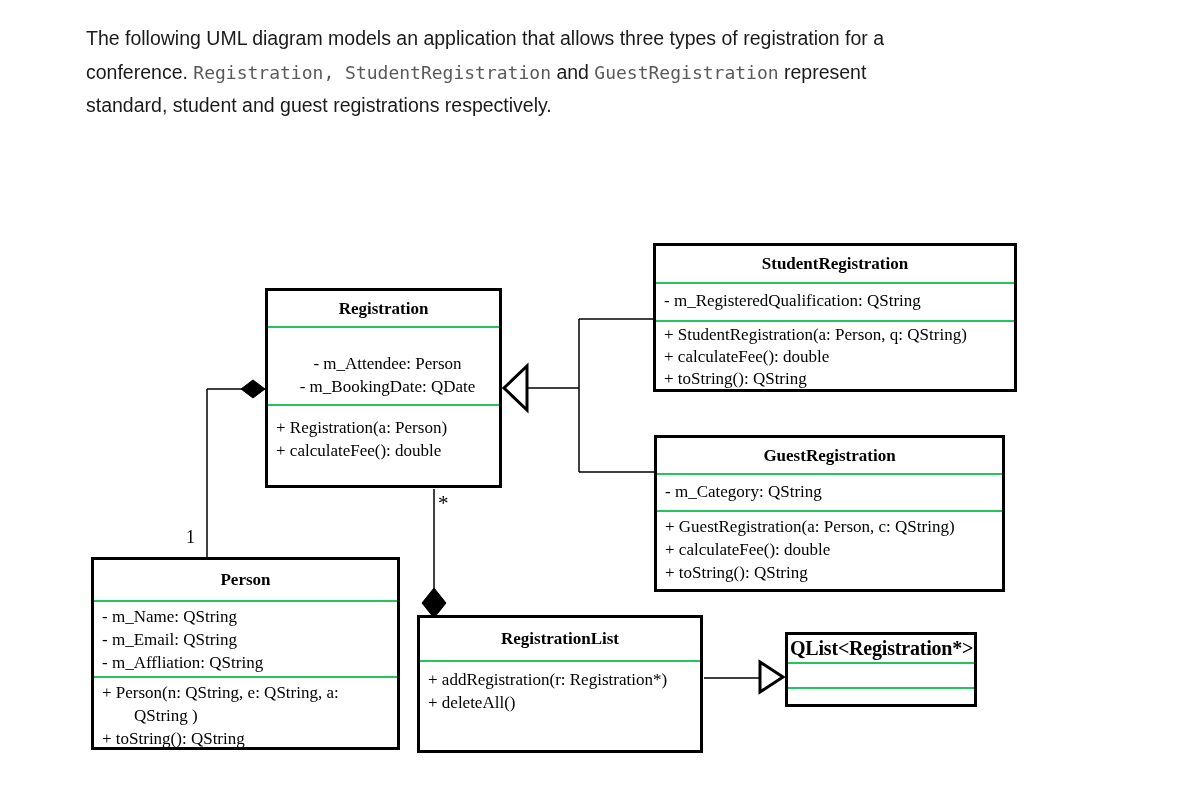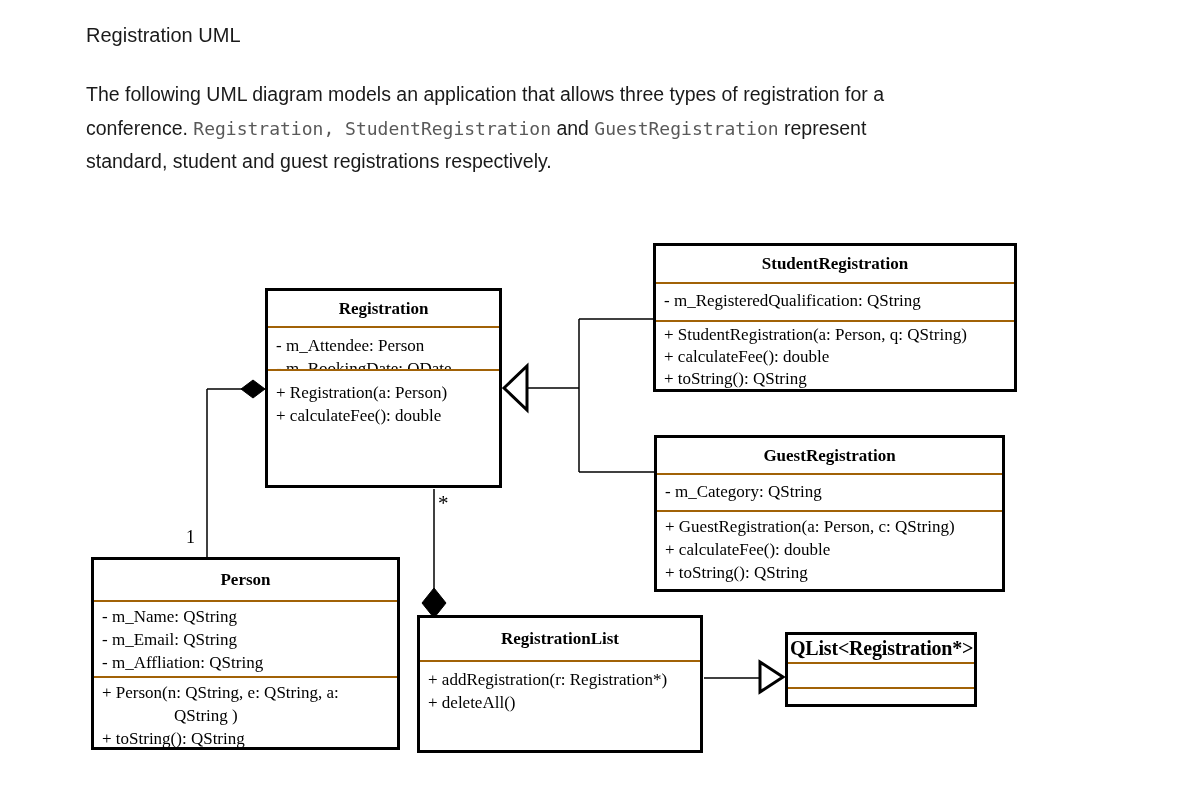--- a/index.html
+++ b/index.html
@@ -28,44 +28,44 @@
     background:#fff;
     font-family:"Liberation Serif", serif;
     color:#000;
     box-sizing:border-box;
   }
   .c-title{
     display:flex;align-items:center;justify-content:center;
     font-weight:bold;font-size:17px;
     box-sizing:border-box;
   }
-  .c-sec{border-top:2px solid #a16207;box-sizing:border-box;overflow:hidden;}
+  .c-sec{border-top:2px solid #22c55e;box-sizing:border-box;overflow:hidden;}
   .m{font-size:17px;line-height:23px;padding-left:8px;white-space:nowrap;}
   
   .box-reg{left:265px;top:288px;width:237px;height:200px;}
   .box-reg .c-title{height:35px;}
-  .box-reg .attrs{height:43px;padding-top:6px;}
+  .box-reg .attrs{height:78px;padding-top:24px;text-align:center;}
   .box-reg .methods{padding-top:10px;}
   
   .box-stu{left:653px;top:243px;width:364px;height:149px;}
   .box-stu .c-title{height:36px;}
   .box-stu .attrs{height:38px;padding-top:5px;}
   .box-stu .methods{padding-top:2px;}
   .box-stu .methods .m{line-height:22px;}
   
   .box-gue{left:654px;top:435px;width:351px;height:157px;}
   .box-gue .c-title{height:35px;}
   .box-gue .attrs{height:37px;padding-top:5px;}
   .box-gue .methods{padding-top:3px;}
   
   .box-per{left:91px;top:557px;width:309px;height:193px;}
   .box-per .c-title{height:40px;}
   .box-per .attrs{height:76px;padding-top:3px;}
   .box-per .methods{padding-top:3px;}
-  .m.indent{padding-left:80px;}
+  .m.indent{padding-left:40px;}
   
   .box-rli{left:417px;top:615px;width:286px;height:138px;}
   .box-rli .c-title{height:42px;}
   .box-rli .methods{padding-top:6px;}
   
   .box-qli{left:785px;top:632px;width:192px;height:75px;}
   .box-qli .c-title{height:27px;justify-content:flex-start;padding-left:2px;font-size:20px;letter-spacing:-0.2px;}
   .box-qli .empty1{height:25px;}
   .box-qli .empty2{height:15px;}
   
@@ -75,21 +75,20 @@
   }
   .mult-one{left:186px;top:528px;}
   .mult-star{left:438px;top:494px;font-size:21px;}
 </style>
 </head>
 <body>
 
 <div class="page">
 
   <div class="doc-header">
-    <h1 class="doc-title">Registration UML</h1>
     <div class="para">
       <div class="line">The following UML diagram models an application that allows three types of registration for a</div>
       <div class="line"><span>conference. </span><span class="mono">Registration</span><span class="mono">, </span><span class="mono">StudentRegistration</span><span> and </span><span class="mono">GuestRegistration</span><span> represent</span></div>
       <div class="line">standard, student and guest registrations respectively.</div>
     </div>
   </div>
 
   <div class="diagram">
 
     <svg class="connectors" width="1178" height="809" viewBox="0 0 1178 809">

